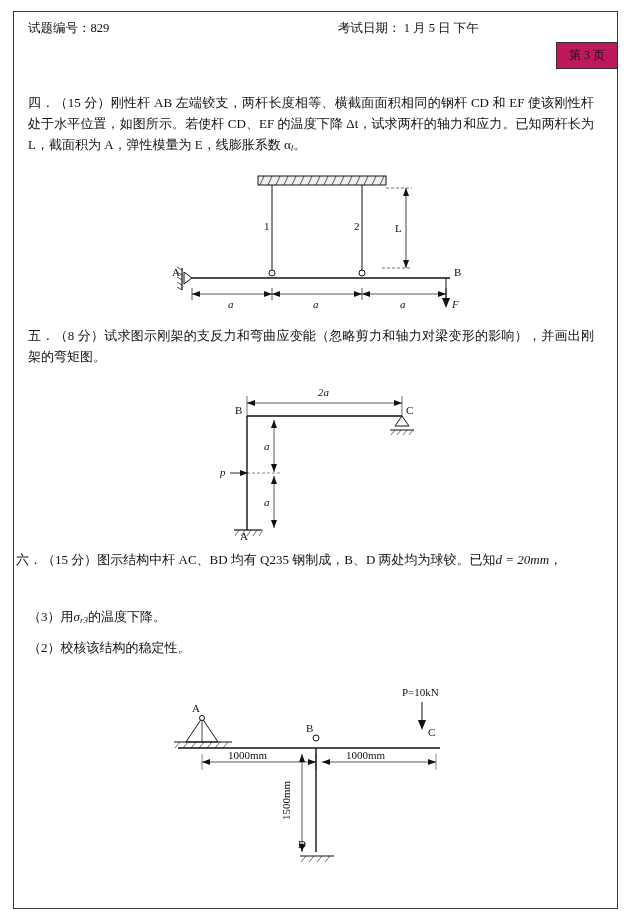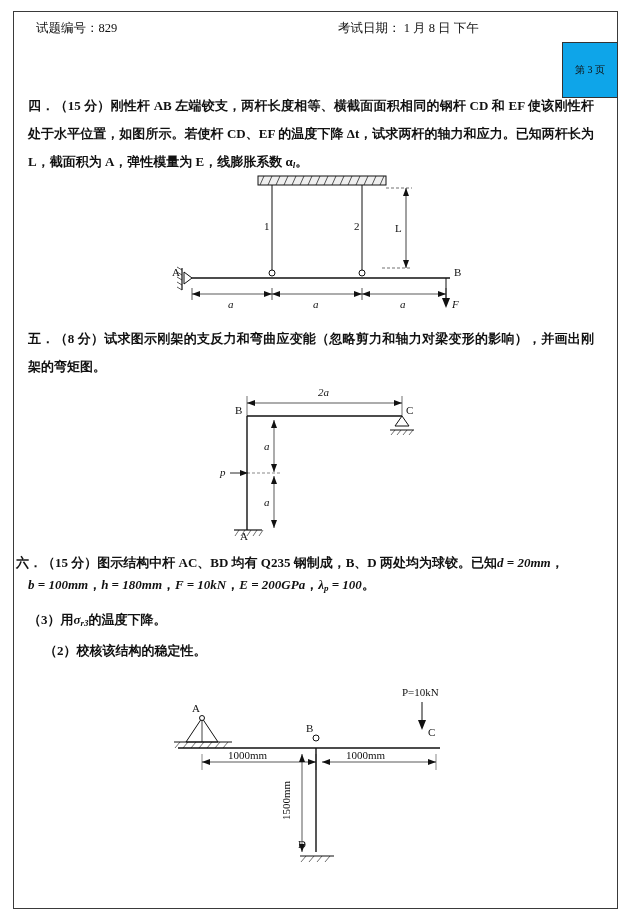--- a/index.html
+++ b/index.html
@@ -16,53 +16,52 @@
     left:13px;top:11px;
     width:605px;height:898px;
     border:1px solid #3a3a3a;
     box-sizing:border-box;
     background:#fff;
   }
   .hdr{
     position:absolute;left:28px;top:20px;width:560px;
     font-size:12.5px;color:#111;
   }
-  .hdr .left{position:absolute;left:8px;top:0;white-space:nowrap;text-align:center;}
+  .hdr .left{position:absolute;left:0;top:0;white-space:nowrap;text-align:center;}
   .hdr .right{position:absolute;left:310px;top:0;white-space:nowrap;}
   .pagebox{
     position:absolute;right:13px;top:42px;
     border:1px solid #333;
-    padding:20px 12px;
-    font-size:10px;color:#111;
-    background:#0ea5e9;
+    padding:4px 12px;
+    font-size:12px;color:#111;
+    background:#be185d;
   }
   .para{
     position:absolute;
     font-size:13px;
-    line-height:28px;
+    line-height:21px;
     color:#111;
     text-align:justify;
-    font-weight:bold;
   }
   .italic{font-style:italic;font-family:"Liberation Serif",serif;}
   .sub{font-size:9px;vertical-align:-2px;}
   .fig{position:absolute;}
   svg{display:block;overflow:visible;}
   .lbl{font-family:"Liberation Serif",serif;font-size:11px;fill:#111;}
   .lbl-i{font-family:"Liberation Serif",serif;font-size:11px;fill:#111;font-style:italic;}
 </style>
 </head>
 <body>
 
 <div class="page">
   <div class="sheet"></div>
 
   <div class="hdr">
     <span class="left"><span>试题编号：</span><span>829</span></span>
-    <span class="right">考试日期： 1 月  8 日   下午</span>
+    <span class="right">考试日期： 1 月  5 日   下午</span>
   </div>
   <div class="pagebox">第 3 页</div>
 
   <div class="para" style="left:28px;top:92px;width:566px;">
     <span>四．（15 分）刚性杆 AB 左端铰支，两杆长度相等、横截面面积相同的钢杆 CD 和 EF 使该刚性杆处于水平位置，如图所示。若使杆 CD、EF 的温度下降 Δt，试求两杆的轴力和应力。已知两杆长为 L，截面积为 A，弹性模量为 E，线膨胀系数 α</span><span class="italic sub">l</span><span>。</span>
   </div>
 
   <div class="fig" style="left:150px;top:168px;">
     <svg width="340" height="150" viewBox="0 0 340 150">
 
@@ -189,27 +188,24 @@
       <polygon points="72,150 69,142 75,142" fill="#111"></polygon>
       <line x1="45" y1="95" x2="78" y2="95" stroke="#111" stroke-width="0.5" stroke-dasharray="3,2"></line>
       <text class="lbl-i" x="62" y="72">a</text>
       <text class="lbl-i" x="62" y="128">a</text>
     </svg>
   </div>
 
   <div class="para" style="left:16px;top:549px;width:566px;">
     <span>六．（15 分）图示结构中杆 AC、BD 均有 Q235 钢制成，B、D 两处均为球铰。已知</span><span class="italic">d = 20mm</span><span>，</span>
   </div>
-  <div class="para" style="left:28px;top:571px;width:566px;">
-    <span class="italic">b = 100mm</span><span>，</span><span class="italic">h = 180mm</span><span>，</span><span class="italic">F = 10kN</span><span>，</span><span class="italic">E = 200GPa</span><span>，</span><span class="italic">λ</span><span class="italic sub">p</span><span class="italic"> = 100</span><span>。</span>
-  </div>
   <div class="para" style="left:28px;top:606px;width:566px;">
     <span>（3）用</span><span class="italic">σ</span><span class="italic sub">r3</span><span>的温度下降。</span>
   </div>
-  <div class="para" style="left:44px;top:637px;width:566px;">（2）校核该结构的稳定性。</div>
+  <div class="para" style="left:28px;top:637px;width:566px;">（2）校核该结构的稳定性。</div>
 
   <div class="fig" style="left:150px;top:680px;">
     <svg width="340" height="200" viewBox="0 0 340 200">
 
       <text class="lbl" x="252" y="16">P=10kN</text>
       <line x1="272" y1="22" x2="272" y2="46" stroke="#111" stroke-width="1"></line>
       <polygon points="272,50 268,40 276,40" fill="#111"></polygon>
       <text class="lbl" x="278" y="56">C</text>
 
       <line x1="28" y1="68" x2="290" y2="68" stroke="#111" stroke-width="1.4"></line>

